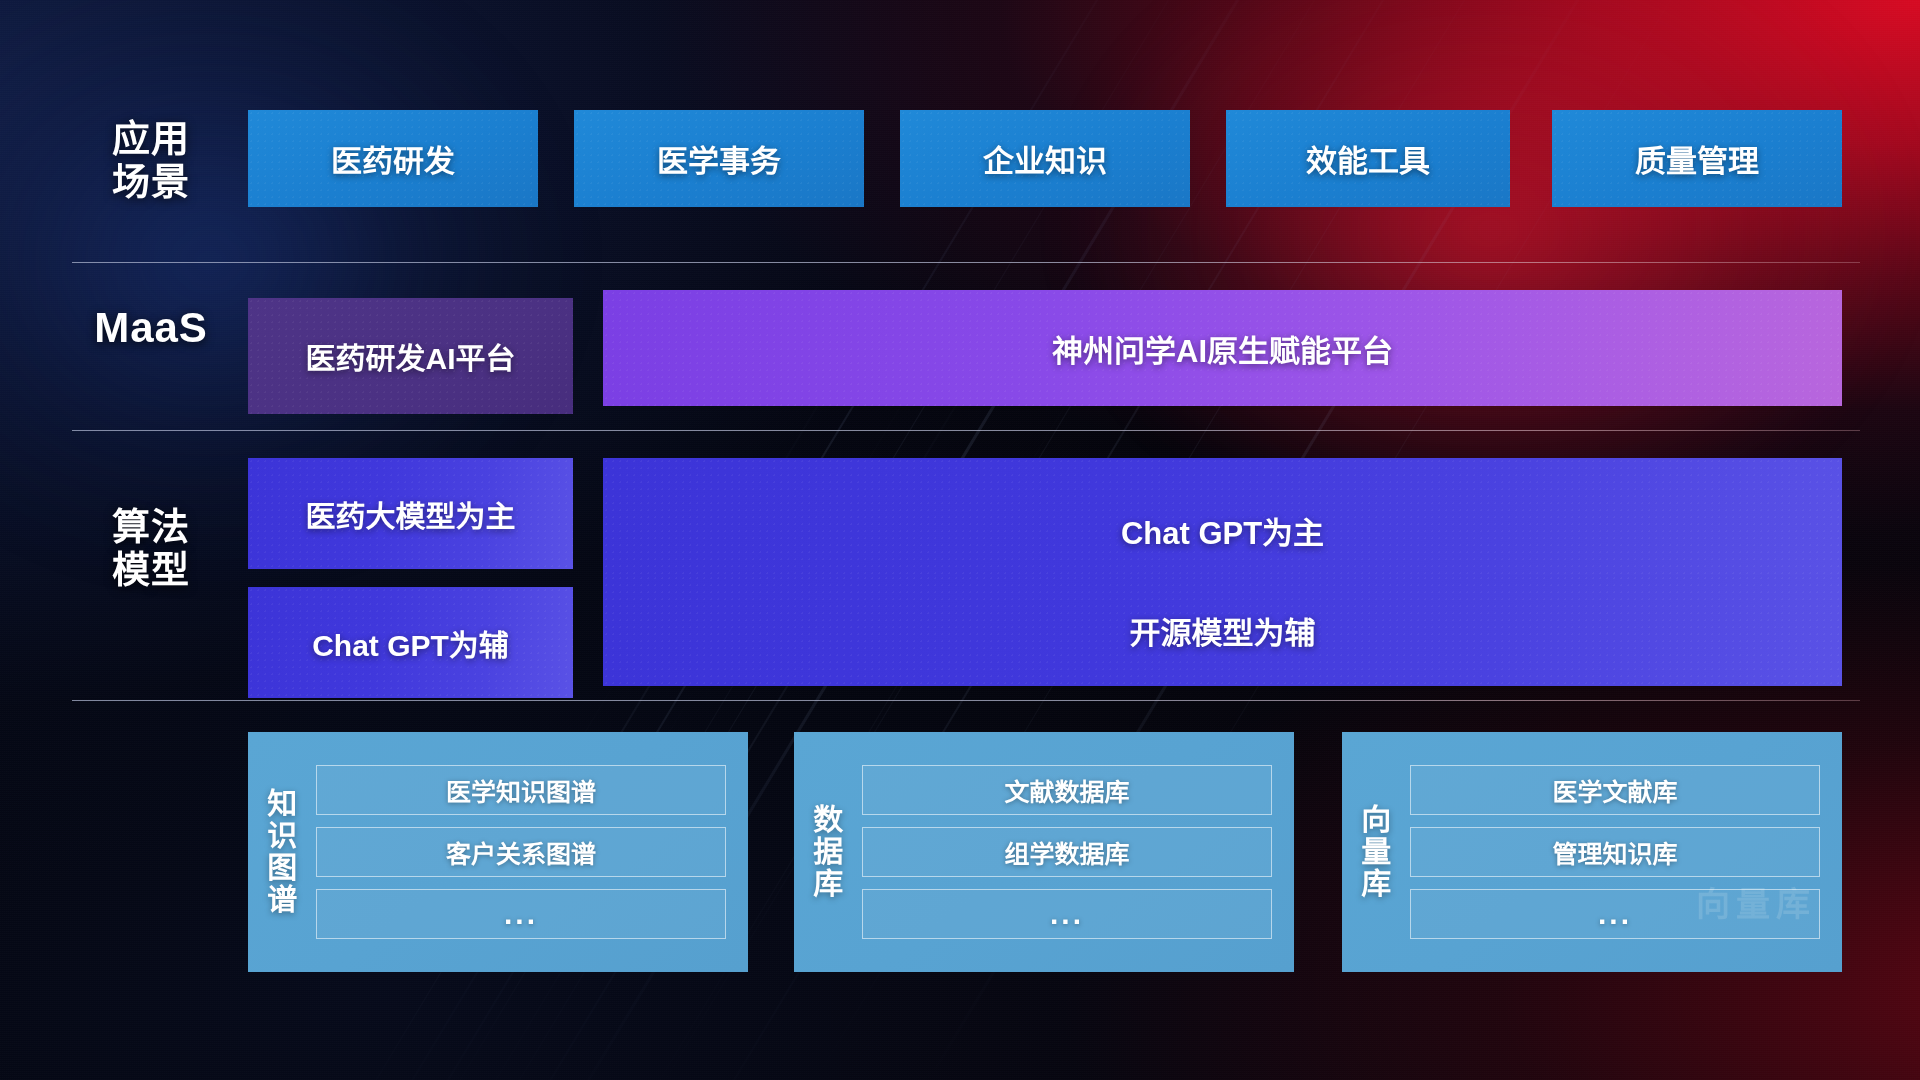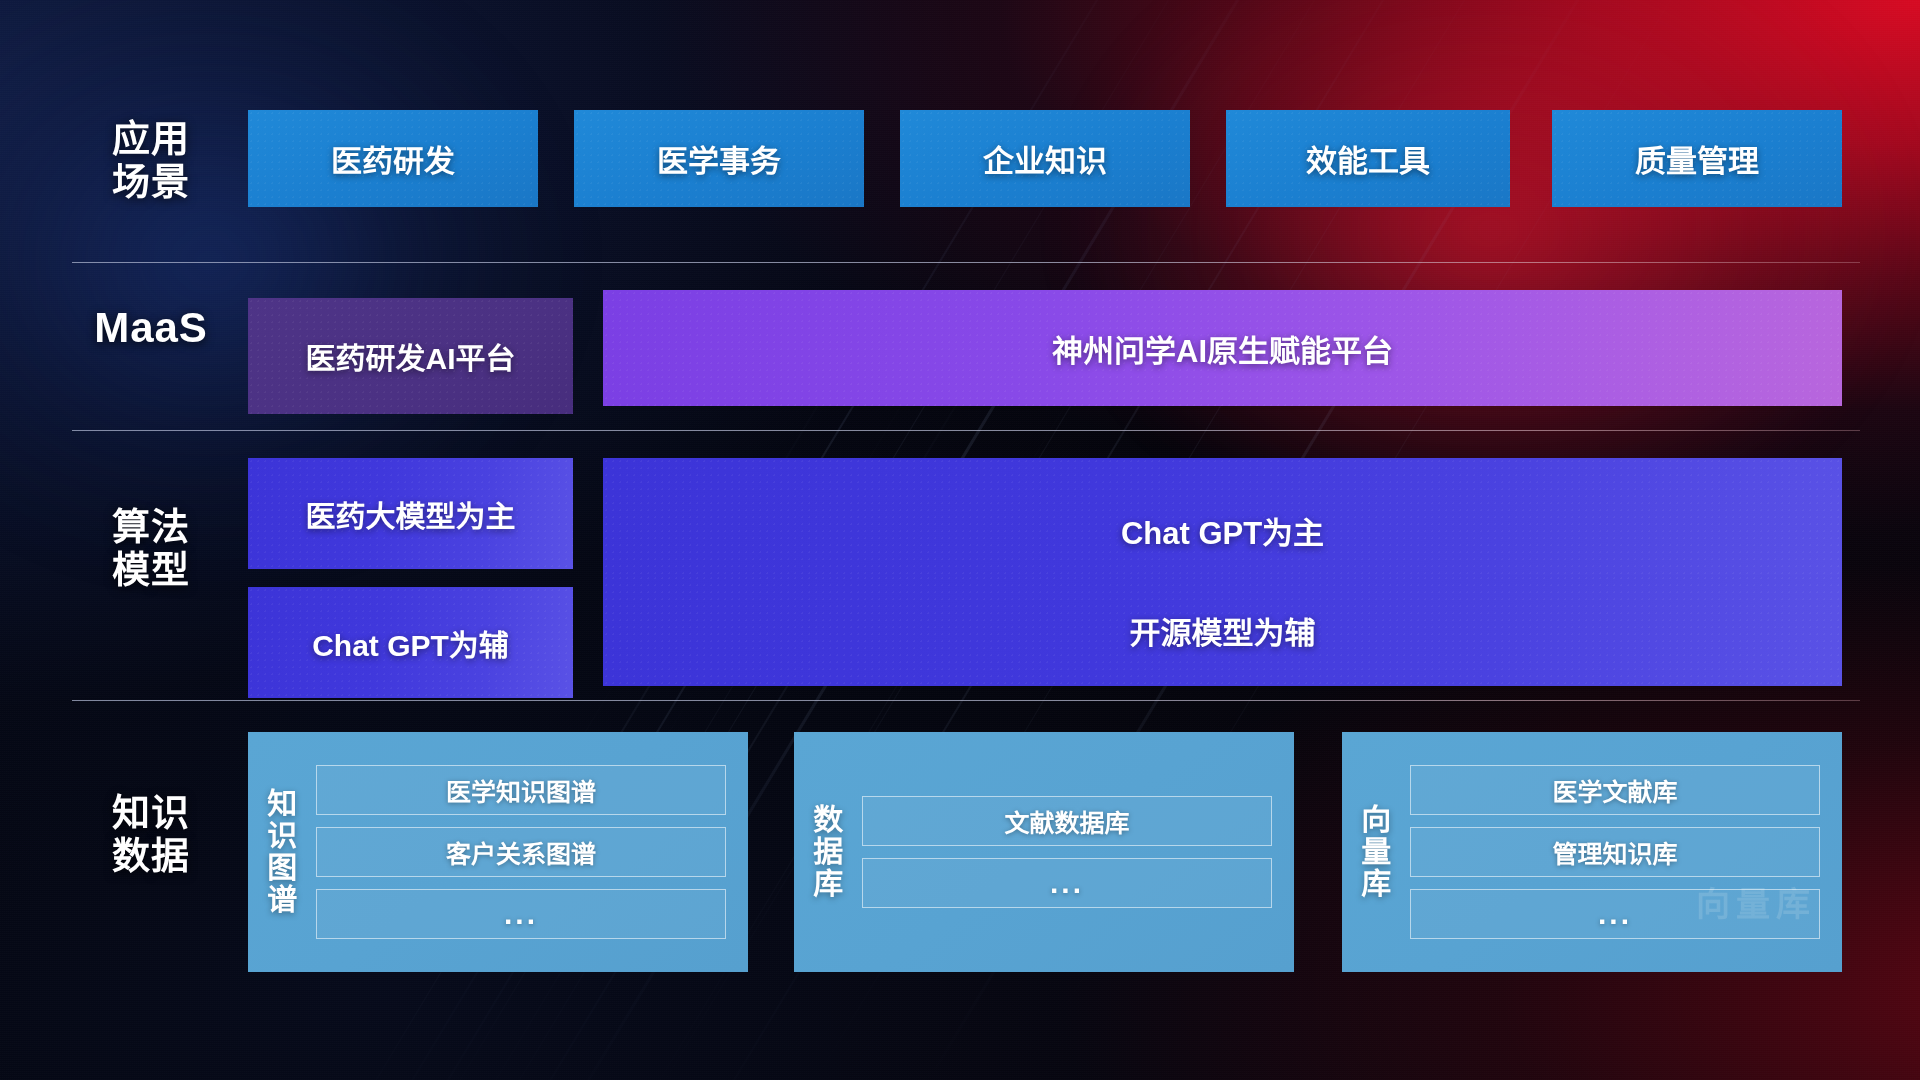--- a/index.html
+++ b/index.html
@@ -189,37 +189,36 @@
       </div>
       <div class="cell c-indigo" style="left:355px;top:145px;width:1239px;height:111px;font-size:31px;">
         <span>开源模型为辅</span>
       </div>
     </div>
   </div>
 
   <div class="divider" style="top:700px;"></div>
 
   <div class="row" style="top:700px;height:300px;">
-    <div class="rowlabel" style="top:92px;font-size:38px;">知识
-数据</div>
     <div class="track">
 
       <div class="kgroup c-skybox" style="left:0px;top:32px;width:500px;height:240px;">
         <div class="kgroup-title">知识图谱</div>
         <div class="kgroup-items">
           <div class="kitem">医学知识图谱</div>
           <div class="kitem">客户关系图谱</div>
           <div class="kitem dots">...</div>
         </div>
       </div>
 
       <div class="kgroup c-skybox" style="left:546px;top:32px;width:500px;height:240px;">
         <div class="kgroup-title">数据库</div>
         <div class="kgroup-items">
           <div class="kitem">文献数据库</div>
+          <div class="kitem">组学数据库</div>
           <div class="kitem dots">...</div>
         </div>
       </div>
 
       <div class="kgroup c-skybox" style="left:1094px;top:32px;width:500px;height:240px;">
         <div class="kgroup-title">向量库</div>
         <div class="kgroup-items">
           <div class="kitem">医学文献库</div>
           <div class="kitem">管理知识库</div>
           <div class="kitem dots">...</div>

